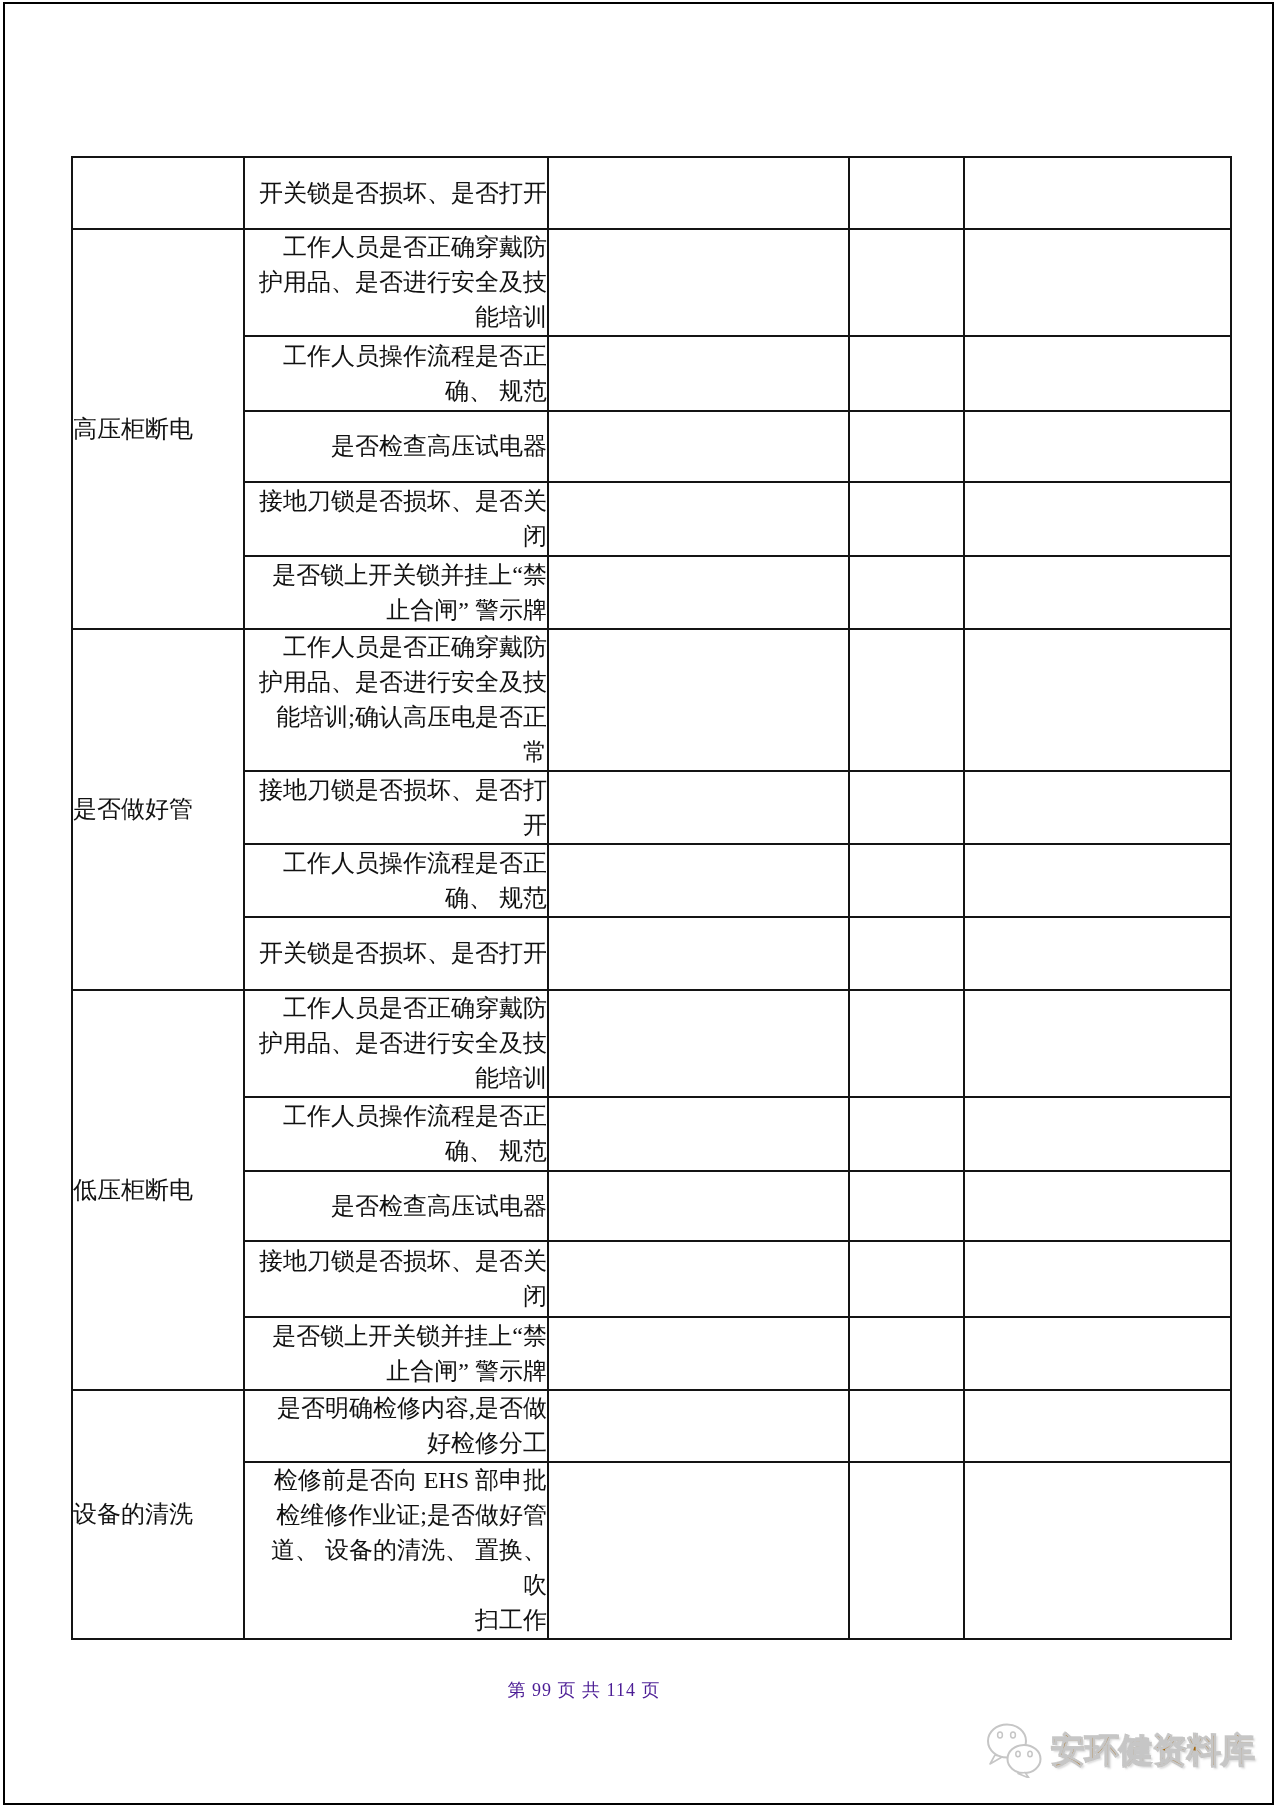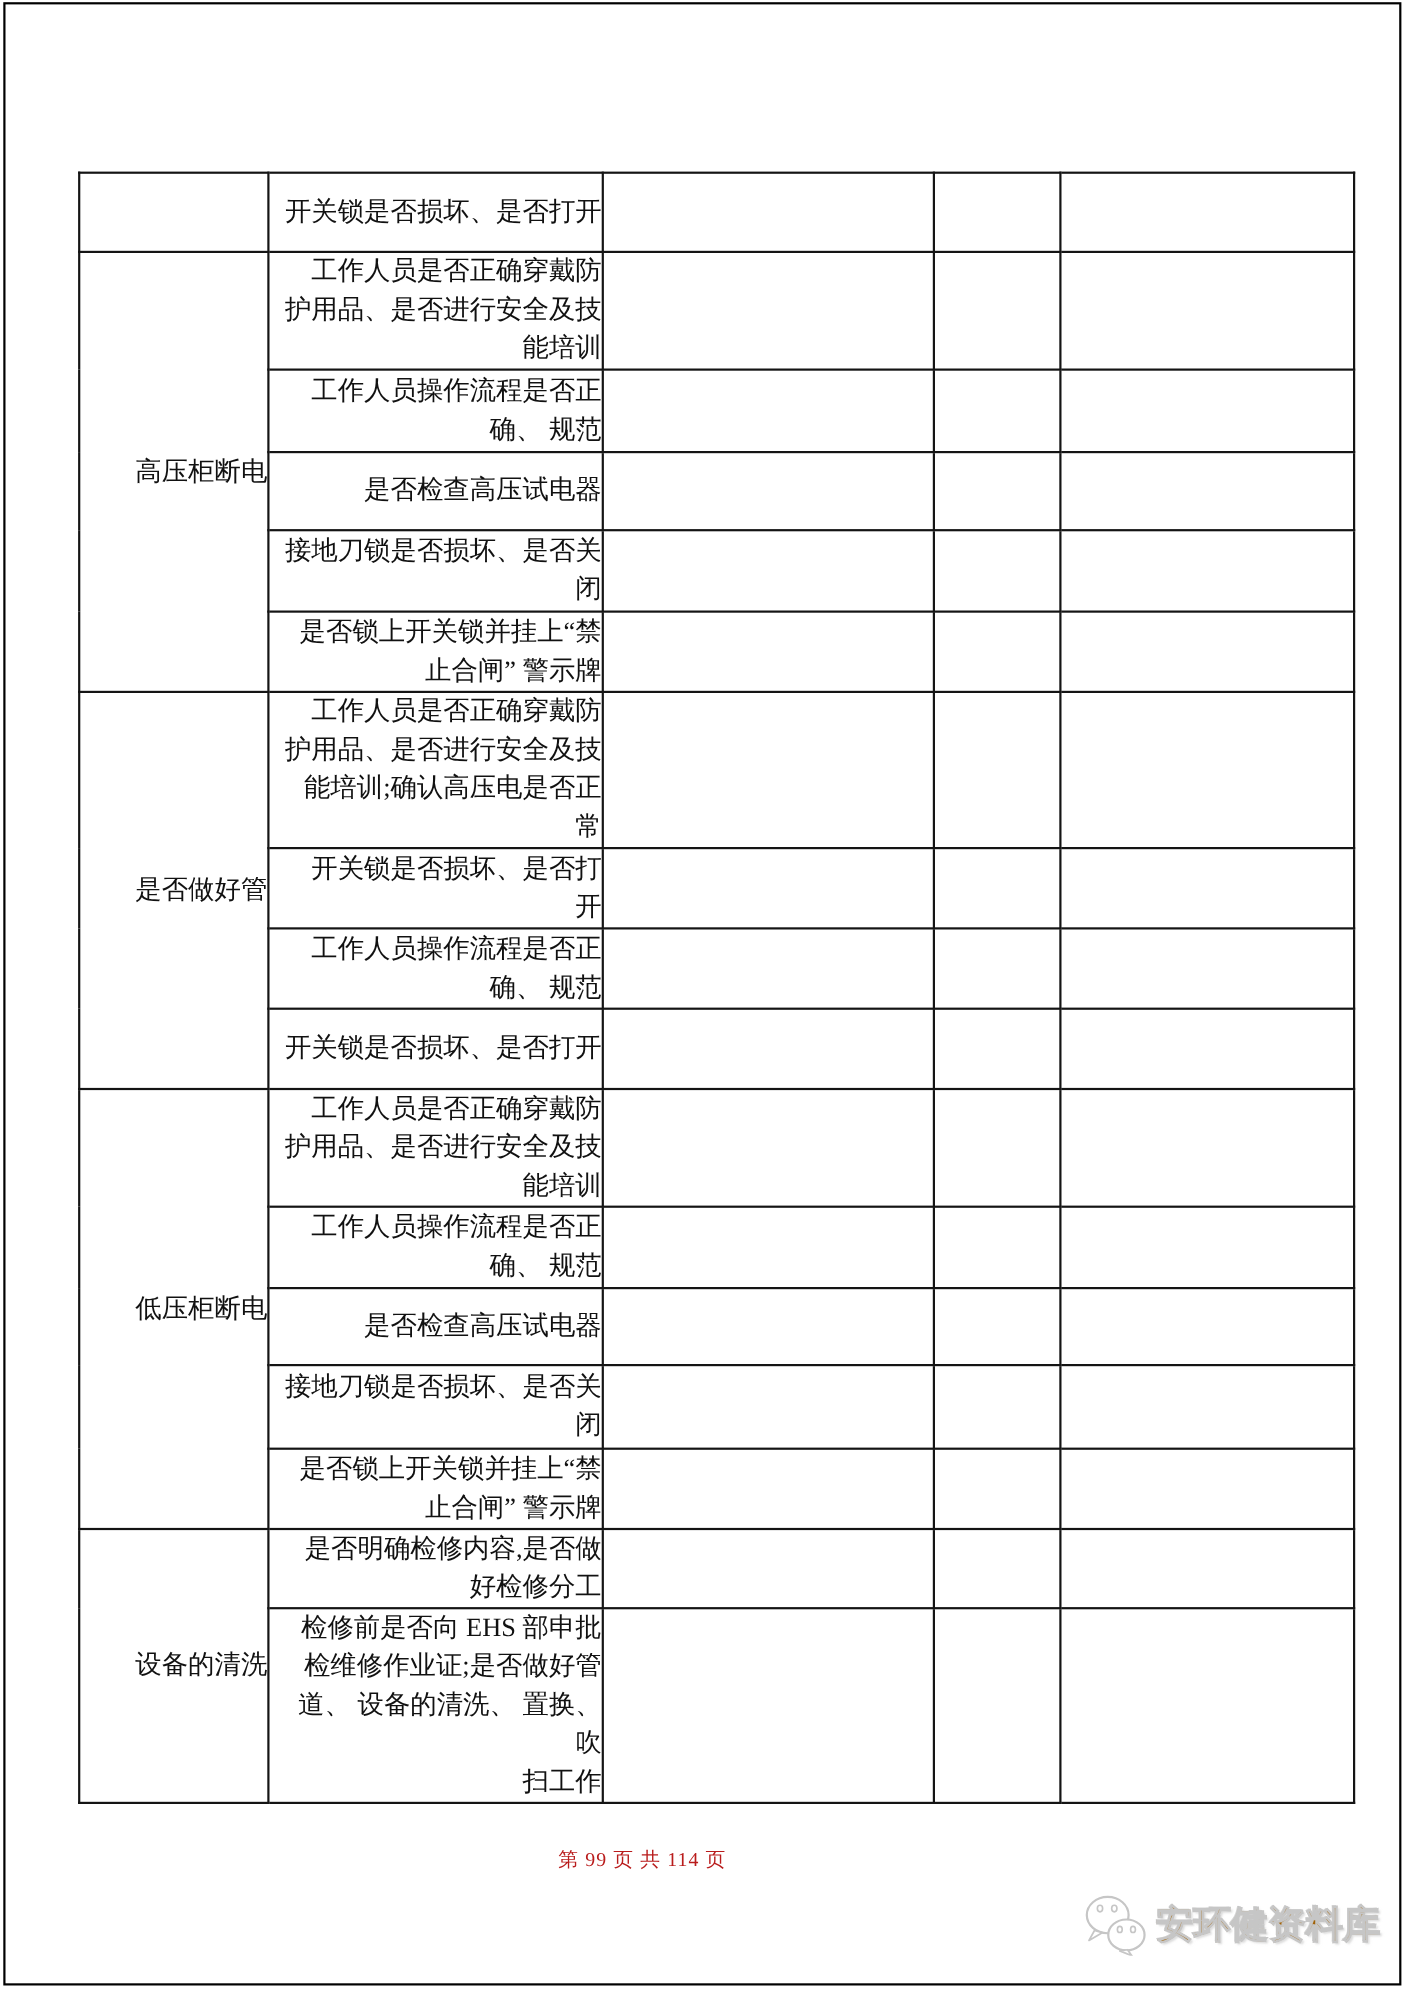--- a/index.html
+++ b/index.html
@@ -29,37 +29,37 @@
   table.checklist td{
     border:2px solid #141414;
     font-size:24px;
     line-height:35px;
     vertical-align:middle;
     color:#111;
     padding:0;
     overflow:hidden;
   }
   td.cat{
-    text-align:right;
+    text-align:left;
     white-space:pre-line;
   }
   td.item{
     text-align:right;
     padding:2px 4px 2px 6px;
     white-space:pre-line;
   }
   td.blank{background:#fff;}
   .footer{
     position:absolute;
     left:0;top:1678px;
     width:1168px;
     text-align:center;
     font-size:18px;
     letter-spacing:1px;
-    color:#b91c1c;
+    color:#4c1d95;
     font-family:"Liberation Serif","DejaVu Serif",serif;
   }
   .watermark{
     position:absolute;
     left:985px;top:1722px;
     display:flex;
     align-items:center;
     gap:6px;
   }
   .wm-logo{width:60px;height:56px;}
@@ -140,21 +140,21 @@
         <td class="cat" rowspan="4">是否做好管</td>
         <td class="item">工作人员是否正确穿戴防
 护用品、是否进行安全及技
 能培训;确认高压电是否正
 常</td>
         <td class="blank"></td>
         <td class="blank"></td>
         <td class="blank"></td>
       </tr>
       <tr style="height:73px">
-        <td class="item">开关锁是否损坏、是否打
+        <td class="item">接地刀锁是否损坏、是否打
 开</td>
         <td class="blank"></td>
         <td class="blank"></td>
         <td class="blank"></td>
       </tr>
       <tr style="height:73px">
         <td class="item">工作人员操作流程是否正
 确、 规范</td>
         <td class="blank"></td>
         <td class="blank"></td>

